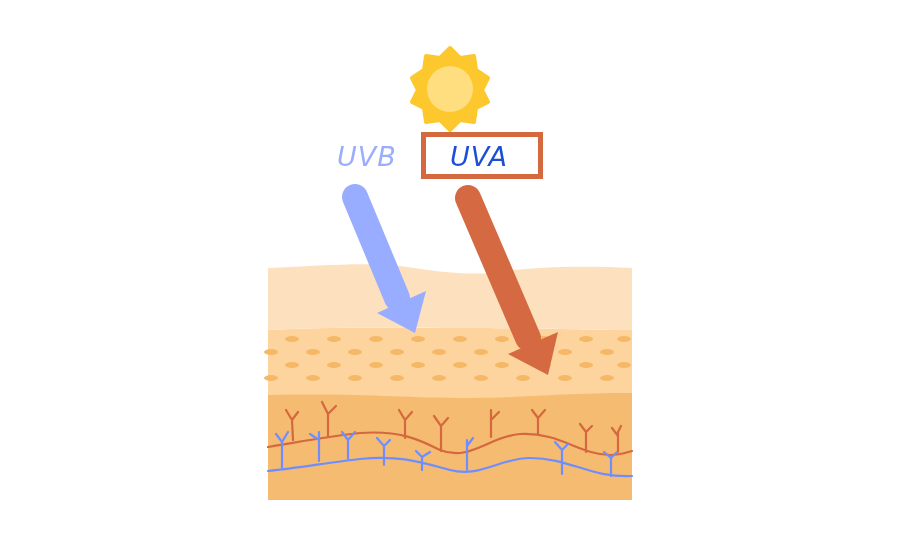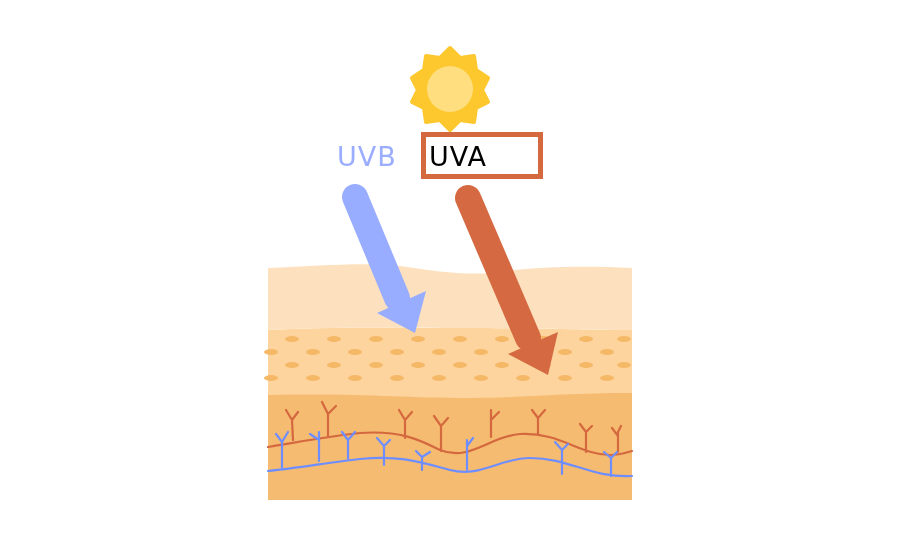--- a/index.html
+++ b/index.html
@@ -1,21 +1,21 @@
 <!DOCTYPE html>
 <html><head>
 <meta charset="utf-8">
 <style>
   html, body { margin: 0; padding: 0; background: #ffffff; }
   body { width: 900px; height: 548px; position: relative; overflow: hidden; font-family: "DejaVu Sans", sans-serif; }
   .canvas { position: absolute; left: 0; top: 0; width: 900px; height: 548px; }
-  .label { position: absolute; font-size: 27px; line-height: 1; letter-spacing: 1px; }
+  .label { position: absolute; font-size: 27px; line-height: 1; letter-spacing: 1px; font-style: italic; }
   .uvb-label { left: 337px; top: 143px; color: #9aadff; }
   .uva-box { position: absolute; left: 421px; top: 132px; width: 112px; height: 37px; border: 5px solid #d4683f; }
-  .uva-label { left: 429px; top: 143px; color: #000000; }
+  .uva-label { left: 450px; top: 143px; color: #1d4ed8; }
 </style>
 </head>
 <body>
 
 <svg class="canvas" viewBox="0 0 900 548" xmlns="http://www.w3.org/2000/svg">
 
   <g>
     <polygon fill="#fdc72e" points="450,48 460,58 474,56 476,70 488,78 482,90 488,102 476,108 474,122 460,120 450,130 440,120 426,122 424,108 412,102 418,90 412,78 424,70 426,56 440,58" stroke="#fdc72e" stroke-width="4" stroke-linejoin="round"></polygon>
     <circle cx="450" cy="89" r="23" fill="#fede7f"></circle>
   </g>

